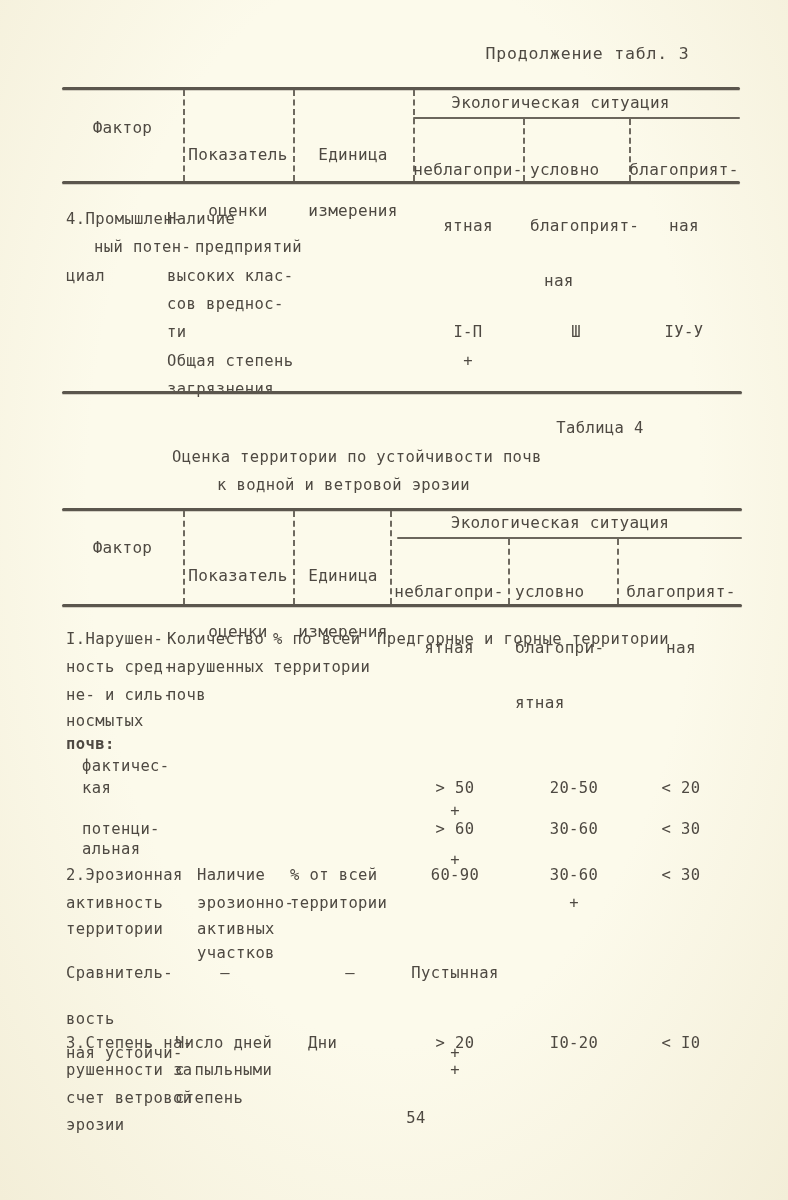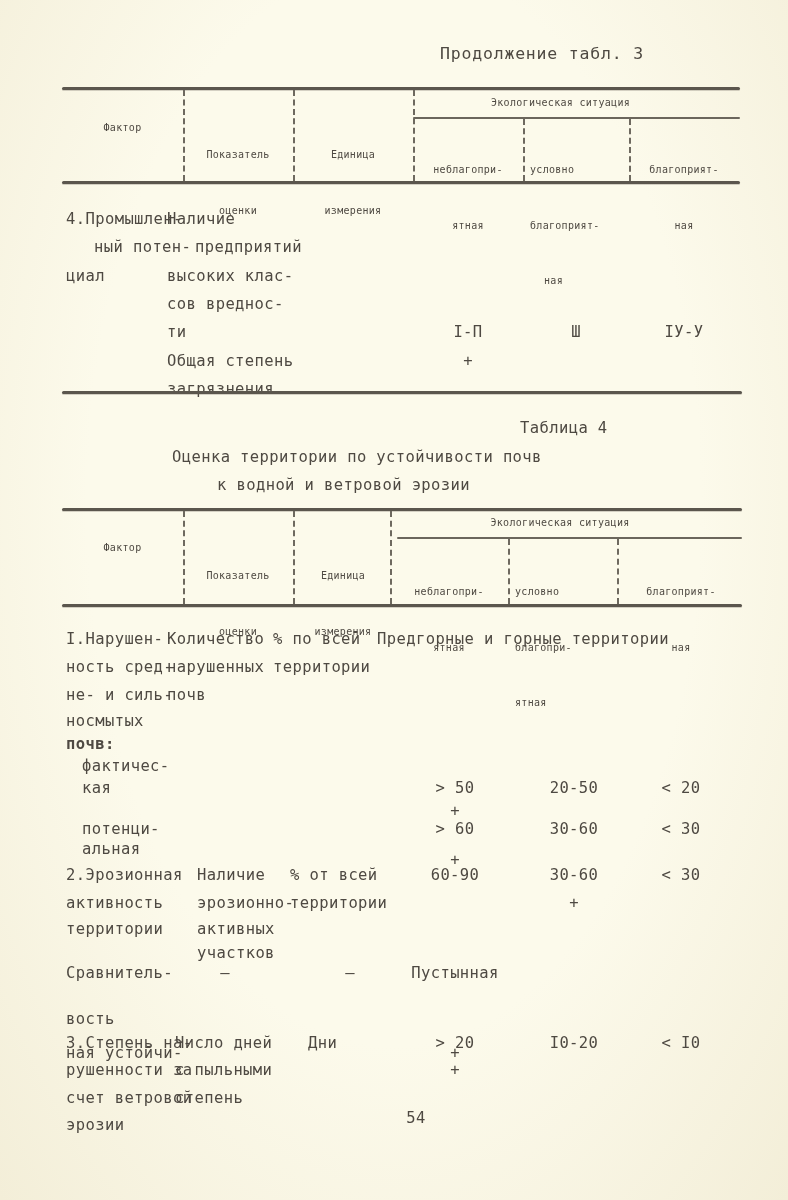--- a/index.html
+++ b/index.html
@@ -5,21 +5,21 @@
   html,body{margin:0;padding:0;background:#e8e4d4;}
   .page{
     position:relative;width:788px;height:1200px;overflow:hidden;
     background:
       radial-gradient(ellipse at 50% 42%, var(--paper) 55%, var(--paper-edge) 100%);
     font-family:"DejaVu Sans Mono","Liberation Mono",monospace;
     color:var(--ink);
   }
   .txt{position:absolute;white-space:pre;font-size:15.5px;letter-spacing:.4px;}
   .note{font-size:16.5px;letter-spacing:.8px;}
-  .hcell{position:absolute;font-size:10px;letter-spacing:.3px;line-height:18.5px;white-space:pre;}
+  .hcell{position:absolute;font-size:16px;letter-spacing:.3px;line-height:18.5px;white-space:pre;}
   .hline{position:absolute;height:3px;background:var(--rule);border-radius:1.5px;
          box-shadow:0 1px 0 rgba(90,85,76,.25);}
   .hline.thin{height:2px;box-shadow:none;background:var(--rule-thin);}
   .vdash{position:absolute;width:0;border-left:2px dashed var(--dash);}
   .mount{position:absolute;inset:0;}
   .bodyline{position:absolute;left:0;width:100%;height:22px;}
   .cell{position:absolute;white-space:pre;font-size:15.5px;letter-spacing:.4px;}
   
   .col-c1{left:66px}
   .col-c1i{left:82px}
@@ -33,21 +33,21 @@
   .col-dash2{left:205px;width:40px;text-align:center}
   .col-dash3{left:330px;width:40px;text-align:center}
   
   .t3 .col-e1{left:413px;width:110px;text-align:center}
   .t3 .col-e2{left:523px;width:106px;text-align:center}
   .t3 .col-e3{left:629px;width:110px;text-align:center}
   .t4 .col-e1{left:399px;width:112px;text-align:center}
   .t4 .col-e2{left:517px;width:114px;text-align:center}
   .t4 .col-e3{left:623px;width:116px;text-align:center}
   .center{text-align:center}
-  .right{text-align:left}
+  .right{text-align:center}
 </style>
 </head>
 <body>
 
 <div class="page">
 
   <div class="txt note right" style="left:440px;top:44px;width:295px">Продолжение табл. 3</div>
 
   <section class="t3">
     <div class="hline" style="left:62px;top:87px;width:678px"></div>

